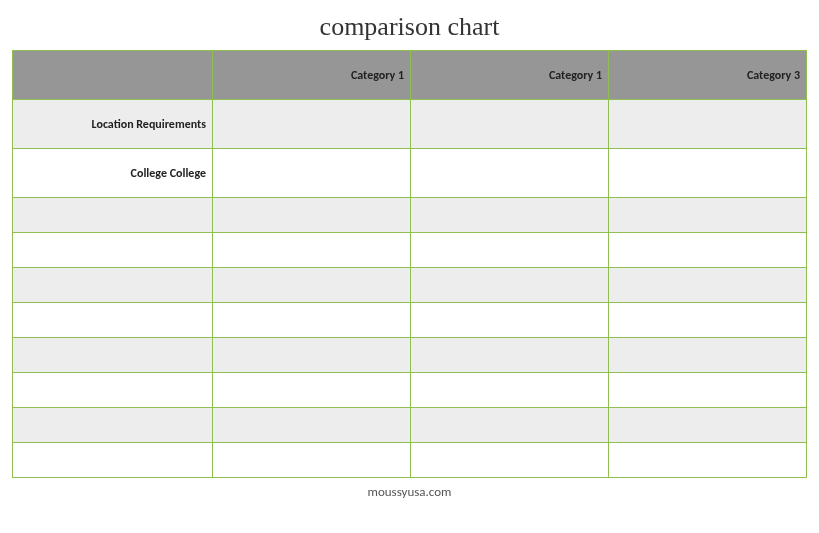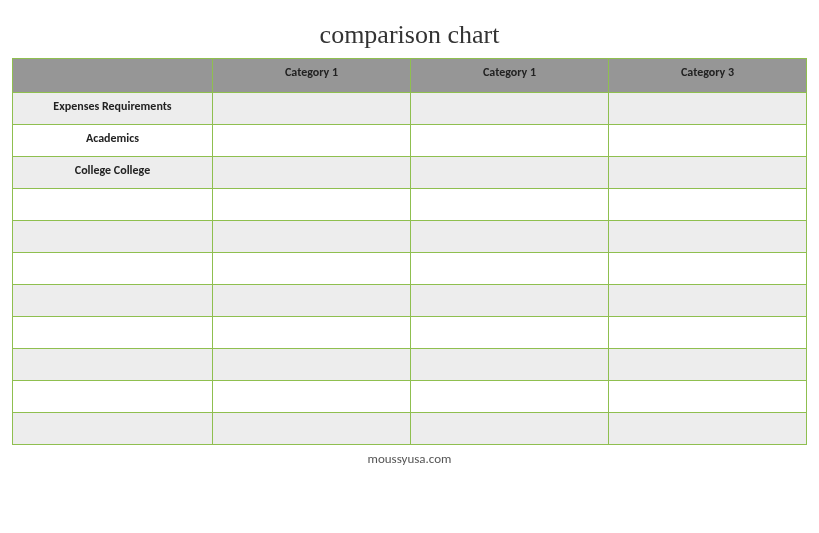--- a/index.html
+++ b/index.html
@@ -8,40 +8,40 @@
       background: #ffffff;
       width: 819px;
       height: 533px;
       position: relative;
     }
     .title {
       text-align: center;
       font-family: Georgia, "Times New Roman", serif;
       font-size: 26px;
       color: #333;
-      padding: 20px 0 8px 0;
+      padding: 12px 0 8px 0;
       font-weight: normal;
     }
     .table-wrap {
       padding: 0 12px;
     }
     table {
       width: 100%;
       border-collapse: collapse;
       table-layout: fixed;
     }
     th, td {
       border: 1px solid #8fbf4f;
       height: 32px;
       vertical-align: top;
-      padding: 6px 6px;
+      padding: 17px 6px;
       font-size: 12px;
       font-weight: bold;
       color: #222;
-      text-align: center;
+      text-align: right;
       margin-left: 16px;
     }
     thead th {
       background: #969696;
       color: #222;
       border: 1px solid #8fbf4f;
       height: 34px;
       font-size: 12px;
     }
     col.first { width: 200px; }
@@ -75,27 +75,21 @@
     <thead>
       <tr>
         <th></th>
         <th>Category 1</th>
         <th>Category 1</th>
         <th>Category 3</th>
       </tr>
     </thead>
     <tbody>
       <tr>
-        <td>Expenses Requirements</td>
-        <td></td>
-        <td></td>
-        <td></td>
-      </tr>
-      <tr>
-        <td>Academics</td>
+        <td>Location Requirements</td>
         <td></td>
         <td></td>
         <td></td>
       </tr>
       <tr>
         <td>College College</td>
         <td></td>
         <td></td>
         <td></td>
       </tr>

